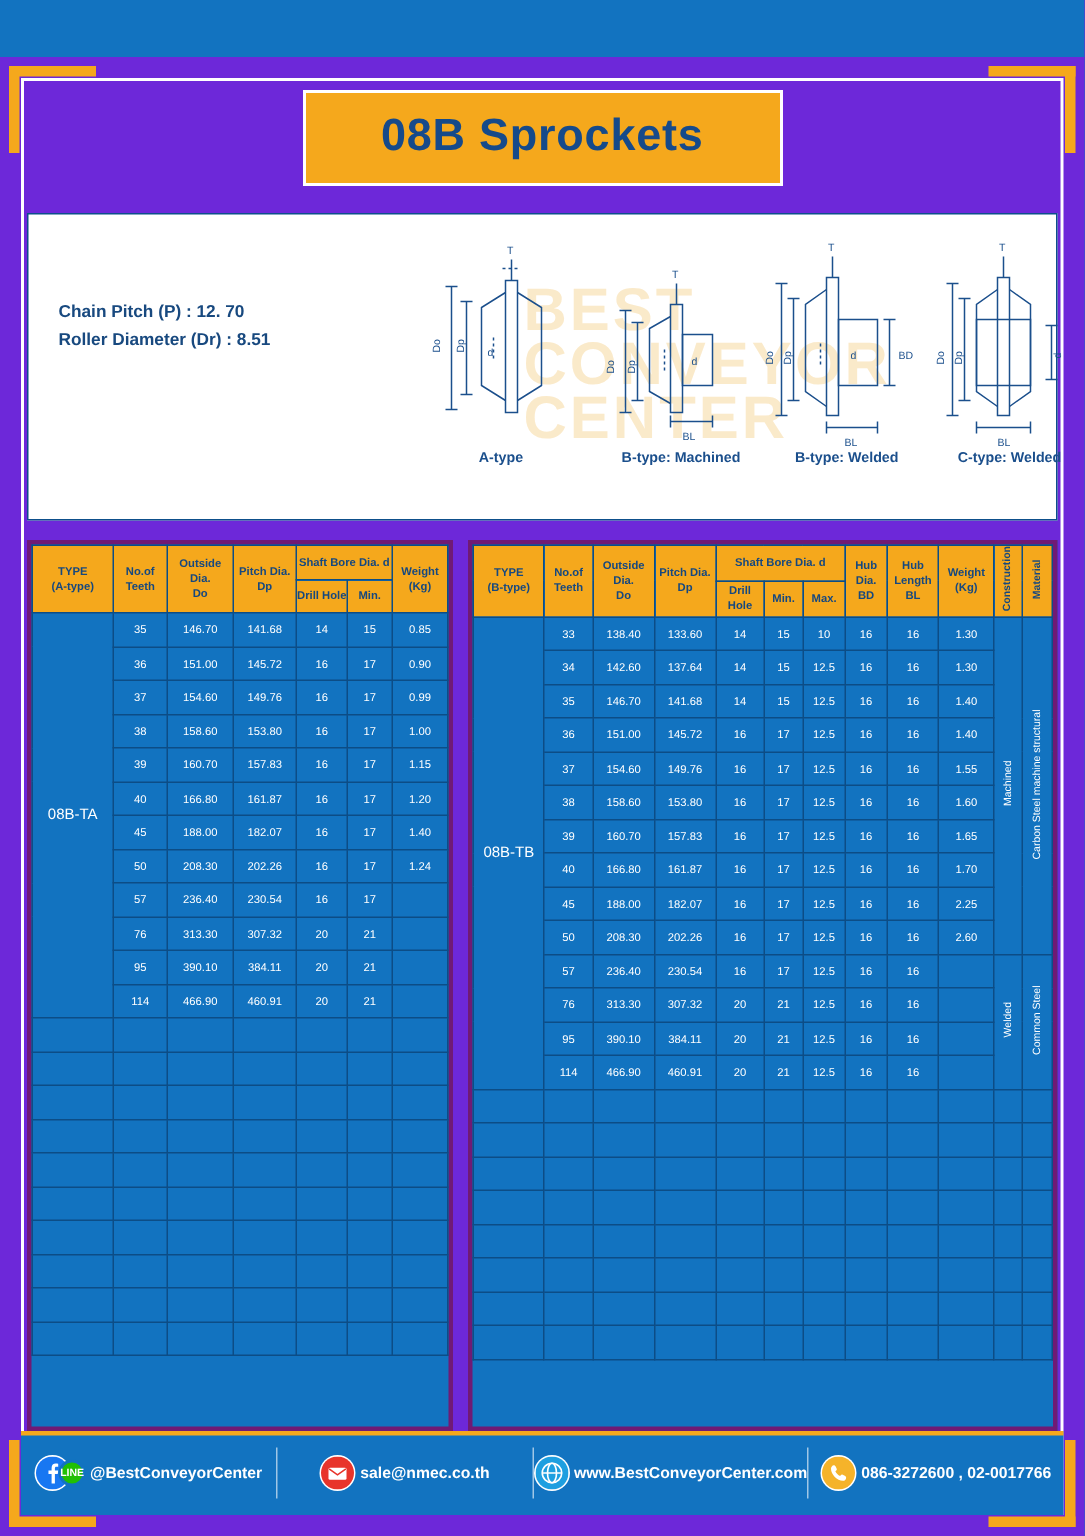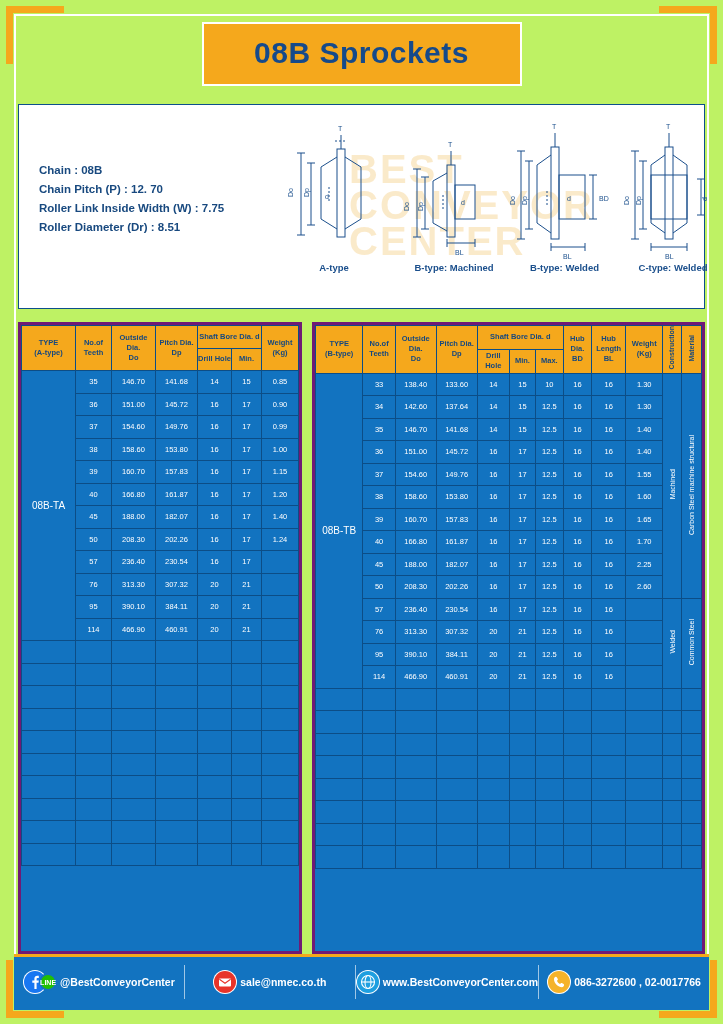--- a/index.html
+++ b/index.html
@@ -7,21 +7,22 @@
   body {
     width: 723px; height: 1024px;
     background: #1273c0;
     font-family: "Liberation Sans", sans-serif;
     overflow: hidden;
     position: relative;
   }
   
   .page {
     position: absolute; inset: 0;
-    background: #bef264;
+    background: #6d28d9;
+    margin-top: 38px;
   }
   .corner {
     position: absolute; width: 58px; height: 58px;
   }
   .corner i {
     position: absolute; background: #f5a81c; display:block;
   }
   .c-tl { top: 6px; left: 6px; }
   .c-tl i:nth-child(1){ left:0; top:0; width:58px; height:7px;}
   .c-tl i:nth-child(2){ left:0; top:0; width:7px; height:58px;}
@@ -195,23 +196,21 @@
 
   <div class="spec-panel">
 
     <div class="watermark">
       <div>BEST</div>
       <div>CONVEYOR</div>
       <div>CENTER</div>
     </div>
 
     <div class="spec-list">
-      <div>Chain  :  08B</div>
       <div>Chain Pitch (P)  :  12. 70</div>
-      <div>Roller Link Inside Width (W)  :  7.75</div>
       <div>Roller Diameter (Dr)  :  8.51</div>
     </div>
 
     <div class="drawings">
 
       <div class="dwg dwg1">
         <svg width="110" height="150" viewBox="0 0 110 150">
           <g stroke="#1b4f8c" fill="none" stroke-width="1">
             <line x1="62" y1="16" x2="62" y2="30"></line>
             <line x1="56" y1="22" x2="68" y2="22" stroke-dasharray="2,2"></line>

